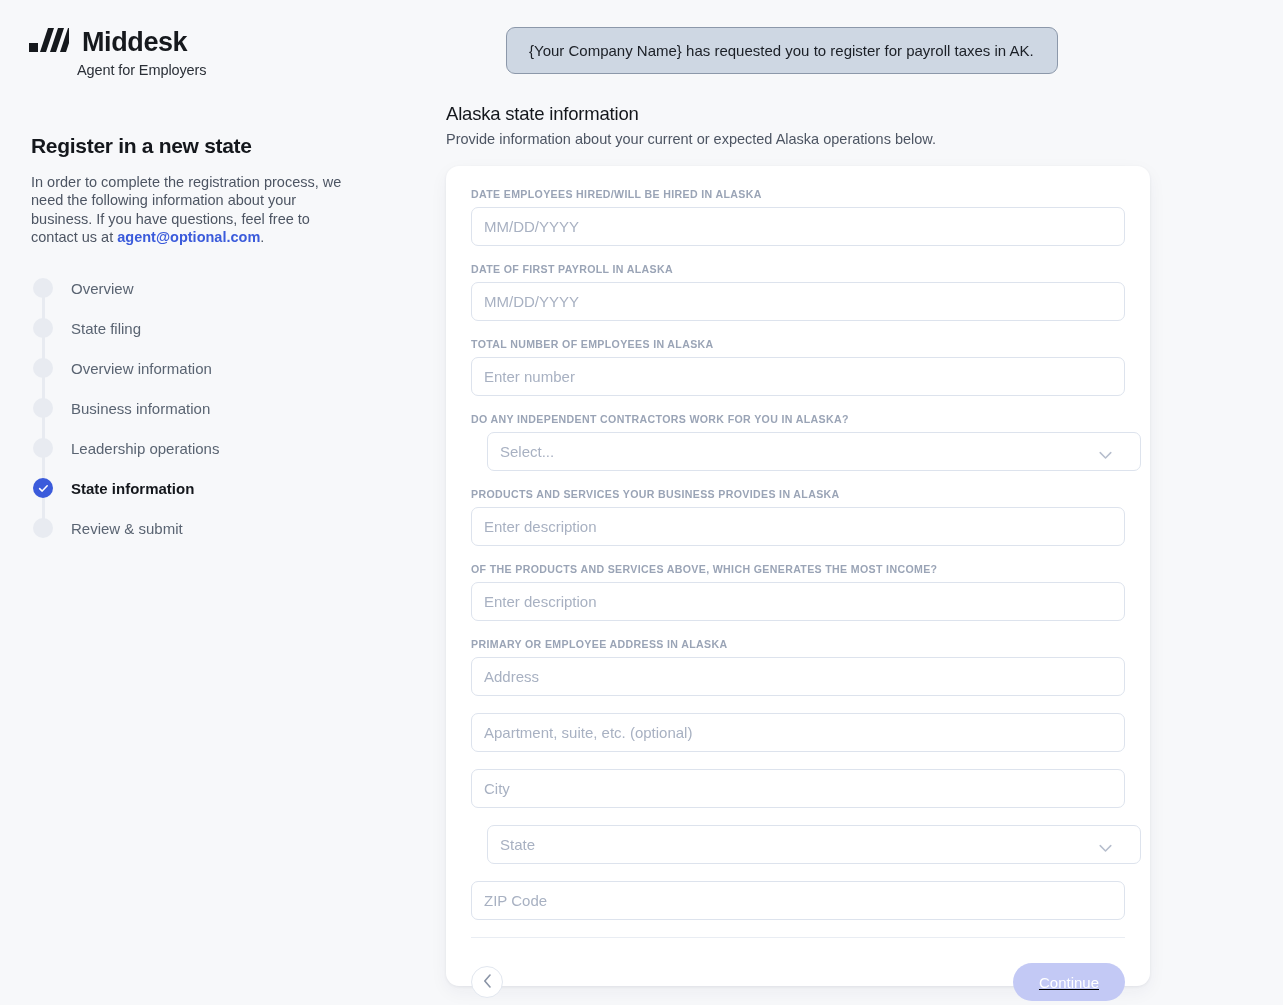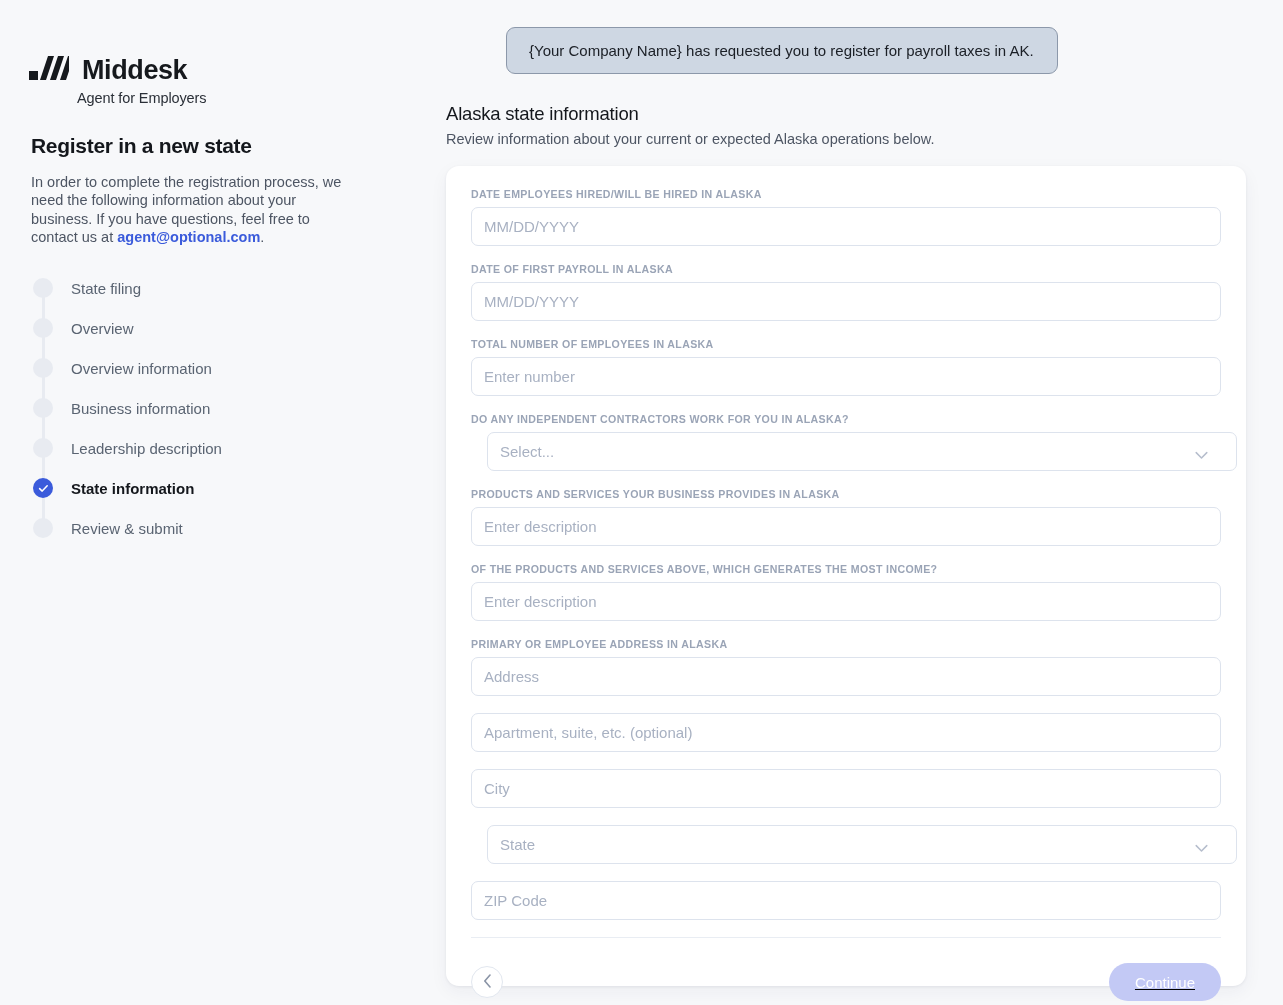--- a/index.html
+++ b/index.html
@@ -11,21 +11,20 @@
     font-family: "Liberation Sans", sans-serif;
     overflow: hidden;
     position: relative;
   }
 
   
   .logo-block {
     position: absolute;
     left: 29px;
     top: 28px;
-    margin-top: 28px;
   }
   .logo-row {
     display: flex;
     align-items: center;
     gap: 13px;
   }
   .logo-mark { display: block; }
   .logo-word {
     font-size: 27px;
     font-weight: bold;
@@ -144,21 +143,21 @@
     margin-top: 6px;
     font-size: 14.5px;
     color: #4D5563;
   }
 
   
   .card {
     position: absolute;
     left: 446px;
     top: 166px;
-    width: 800px;
+    width: 704px;
     height: 820px;
     background: #FFFFFF;
     border-radius: 13px;
     box-shadow: 0 1px 3px rgba(30,40,70,0.07), 0 6px 18px rgba(30,40,70,0.05);
     padding: 22px 25px 0 25px;
   }
 
   .field { margin-bottom: 0; }
   .field-label {
     font-size: 10.6px;
@@ -256,57 +255,57 @@
 <div class="sidebar">
   <div class="sidebar-title">Register in a new state</div>
   <div class="sidebar-desc">
     <span>In order to complete the registration process, we need the following information about your business. If you have questions, feel free to contact us at </span><a href="#" style="color: rgb(59, 91, 219);">agent@optional.com</a><span>.</span>
   </div>
   <div class="steps">
     <div class="step-line"></div>
     <div id="steps-host">
         <div class="step">
           <span class="step-dot"></span>
+          <span class="step-label">Overview</span>
+        </div>
+        <div class="step">
+          <span class="step-dot"></span>
           <span class="step-label">State filing</span>
         </div>
         <div class="step">
           <span class="step-dot"></span>
-          <span class="step-label">Overview</span>
-        </div>
-        <div class="step">
-          <span class="step-dot"></span>
           <span class="step-label">Overview information</span>
         </div>
         <div class="step">
           <span class="step-dot"></span>
           <span class="step-label">Business information</span>
         </div>
         <div class="step">
           <span class="step-dot"></span>
-          <span class="step-label">Leadership description</span>
+          <span class="step-label">Leadership operations</span>
         </div>
         <div class="step active">
           <span class="step-dot" style="background: rgb(59, 91, 219);">
             <svg width="11" height="11" viewBox="0 0 11 11">
               <polyline points="1.6,5.6 4.2,8.1 9.2,2.8" fill="none" stroke="#FFFFFF" stroke-width="1.5" stroke-linecap="round" stroke-linejoin="round"></polyline>
             </svg>
           </span>
           <span class="step-label">State information</span>
         </div>
         <div class="step">
           <span class="step-dot"></span>
           <span class="step-label">Review &amp; submit</span>
         </div>
       </div>
   </div>
 </div>
 
 <div class="main-head">
   <div class="main-title">Alaska state information</div>
-  <div class="main-sub">Review information about your current or expected Alaska operations below.</div>
+  <div class="main-sub">Provide information about your current or expected Alaska operations below.</div>
 </div>
 
 <div class="card">
   <div id="fields-host">
       <div class="field">
         <div class="field-label">DATE EMPLOYEES HIRED/WILL BE HIRED IN ALASKA</div>
         <input class="input" type="text" placeholder="MM/DD/YYYY" style="">
       </div>
       <div class="field">
         <div class="field-label">DATE OF FIRST PAYROLL IN ALASKA</div>

